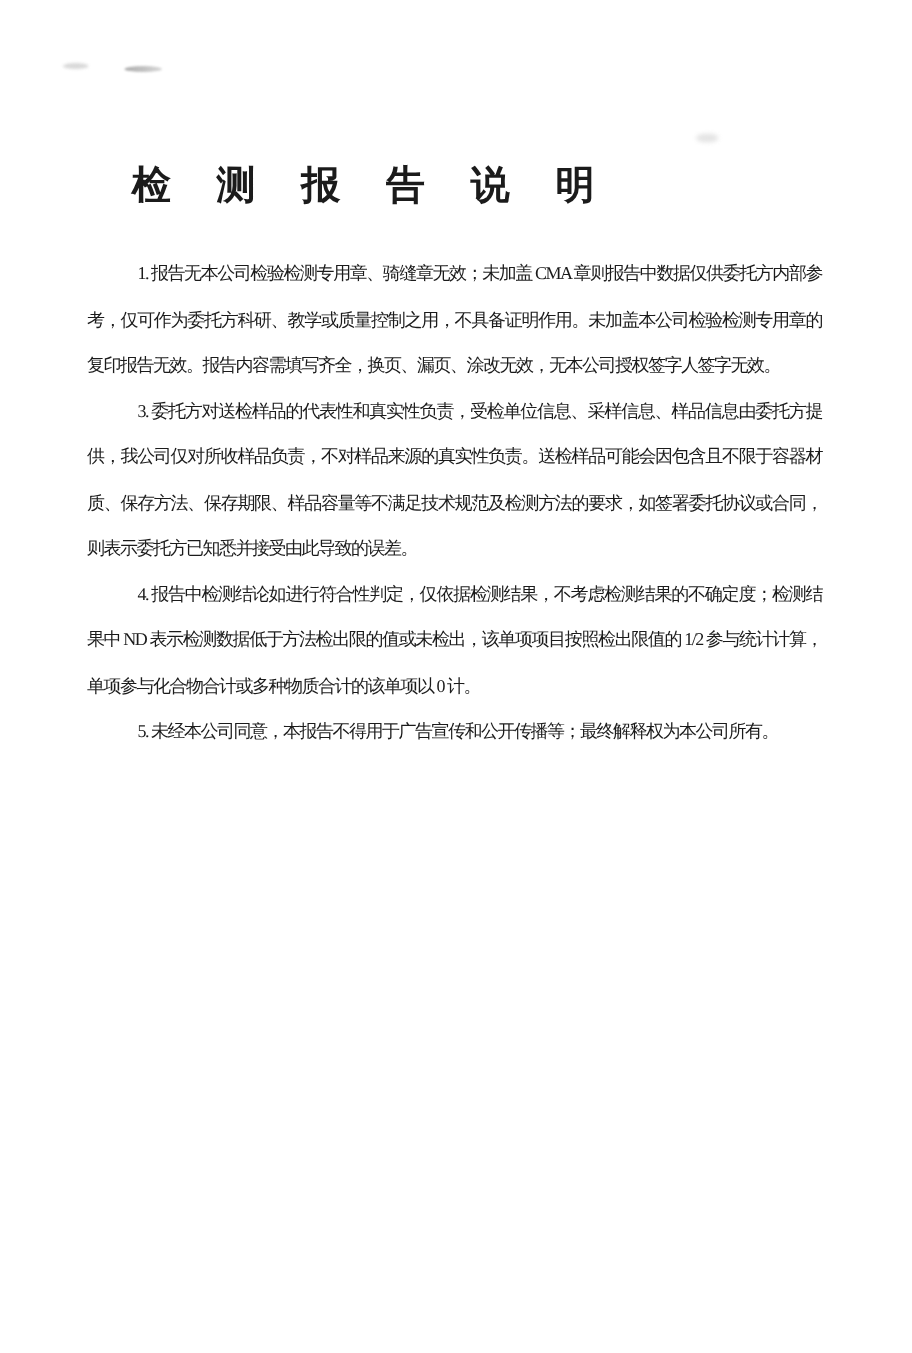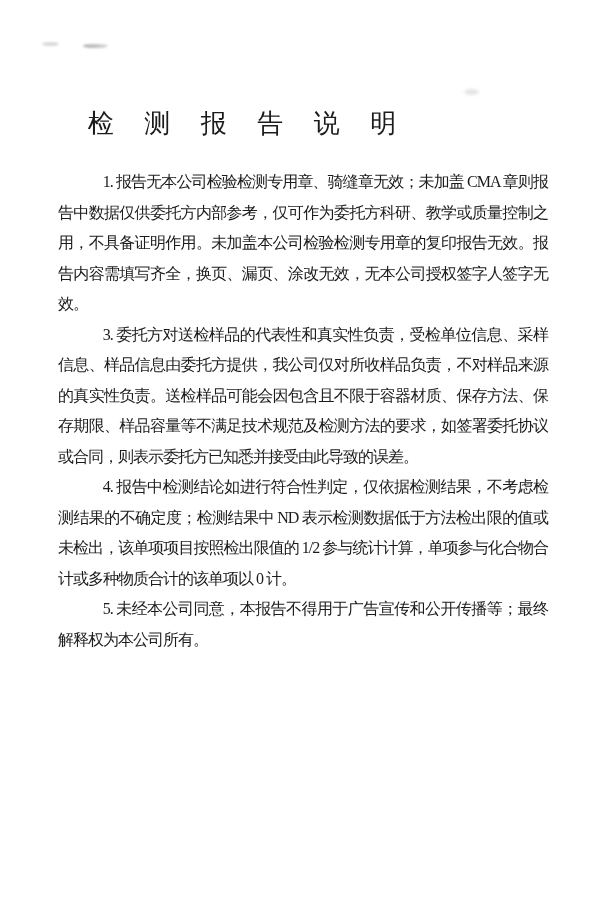--- a/index.html
+++ b/index.html
@@ -28,32 +28,32 @@
 
   .title {
     position: absolute;
     top: 106px;
     left: 0;
     width: 484px;
     margin: 0;
     text-align: center;
     font-size: 26px;
     line-height: 36px;
-    font-weight: 400;
+    font-weight: 700;
     letter-spacing: 12px;
     text-indent: 12px;
     white-space: nowrap;
   }
 
   .body-text {
     position: absolute;
     top: 167px;
     left: 58px;
     width: 490px;
-    font-size: 16px;
+    font-size: 12px;
     line-height: 30.5px;
     letter-spacing: -1px;
     text-align: justify;
   }
   .body-text p {
     margin: 0;
     text-indent: 2.8em;
     text-align-last: left;
   }
   .contact {

